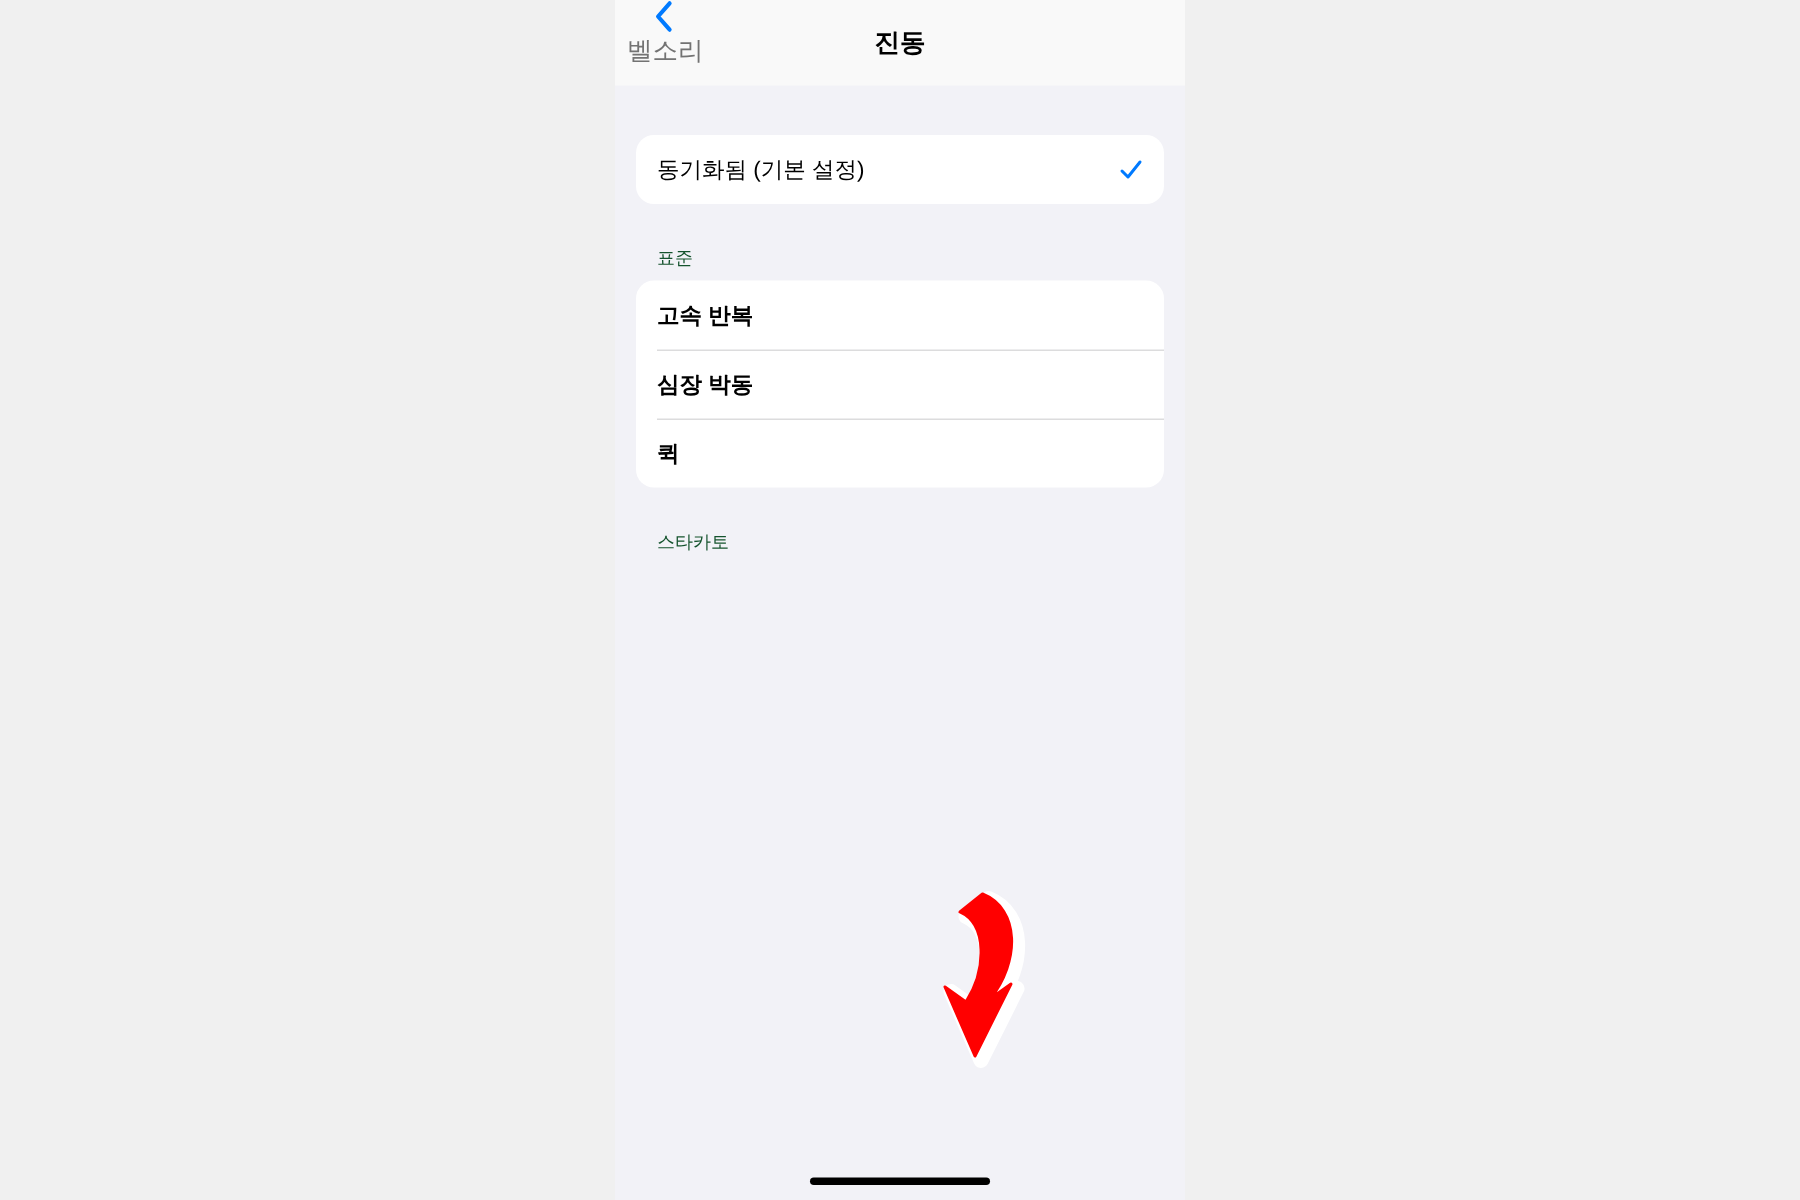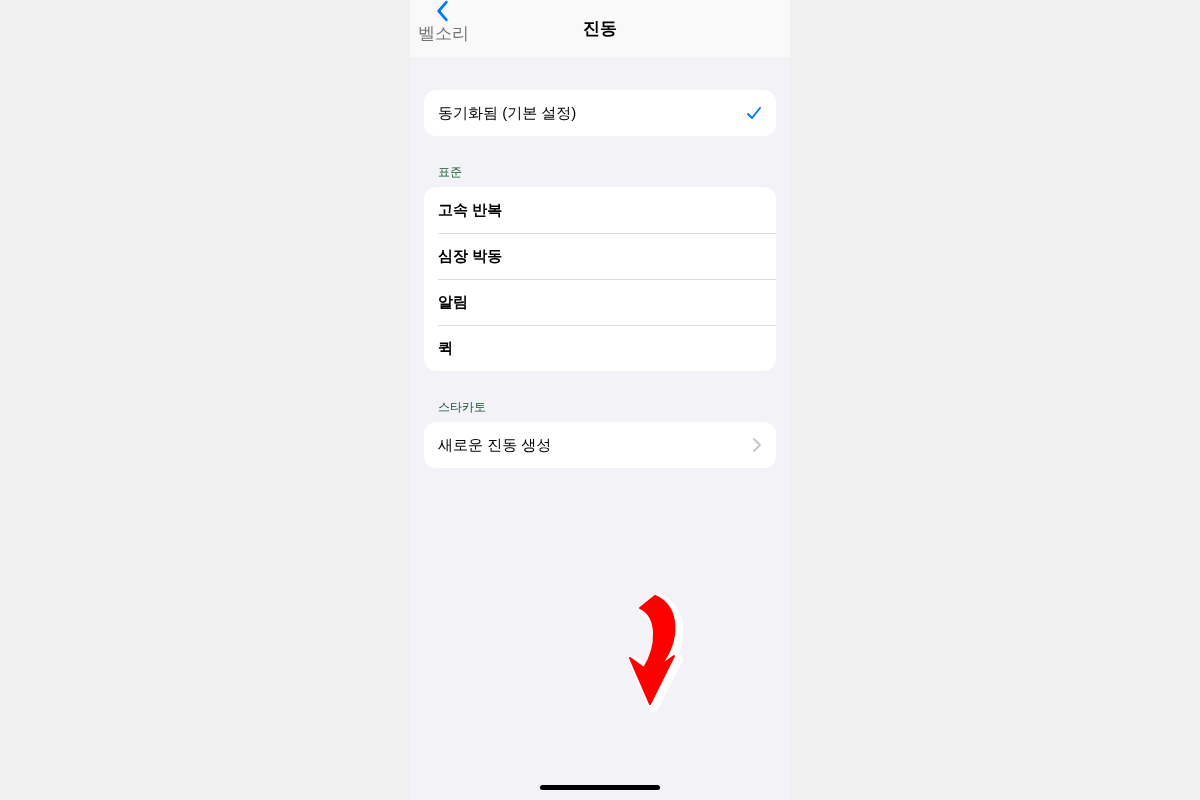--- a/index.html
+++ b/index.html
@@ -153,37 +153,26 @@
       <div class="section-header">표준</div>
 
       <div class="group" style="margin-top:0;font-weight:bold;">
         <div class="row">
           <span>고속 반복</span>
         </div>
         <div class="row">
           <span>심장 박동</span>
         </div>
         <div class="row">
-          <span>알림</span>
-        </div>
-        <div class="row">
           <span>퀵</span>
         </div>
       </div>
 
       <div class="section-header">스타카토</div>
 
-      <div class="group" style="margin-top:0;">
-        <div class="row">
-          <span>새로운 진동 생성</span>
-          <svg class="chevron" viewBox="0 0 10 16">
-            <polyline points="2,2 8,8 2,14" fill="none" stroke="#c7c7cc" stroke-width="2" stroke-linecap="round" stroke-linejoin="round"></polyline>
-          </svg>
-        </div>
-      </div>
 
 
       <svg class="annotation-arrow" style="left:190px; top:530px; width:90px; height:130px;" viewBox="0 0 90 130">
 
         <path d="M55 10 C80 20 80 55 60 80 L74 70 L50 118 L30 72 L44 82 C58 60 58 30 40 22 Z" fill="#ffffff" stroke="#ffffff" stroke-width="10" stroke-linejoin="round" transform="translate(4,3)"></path>
 
         <path d="M55 10 C80 20 80 55 60 80 L74 70 L50 118 L30 72 L44 82 C58 60 58 30 40 22 Z" fill="#ff0000" stroke="#ff0000" stroke-width="2" stroke-linejoin="round"></path>
       </svg>
 
     </div>

